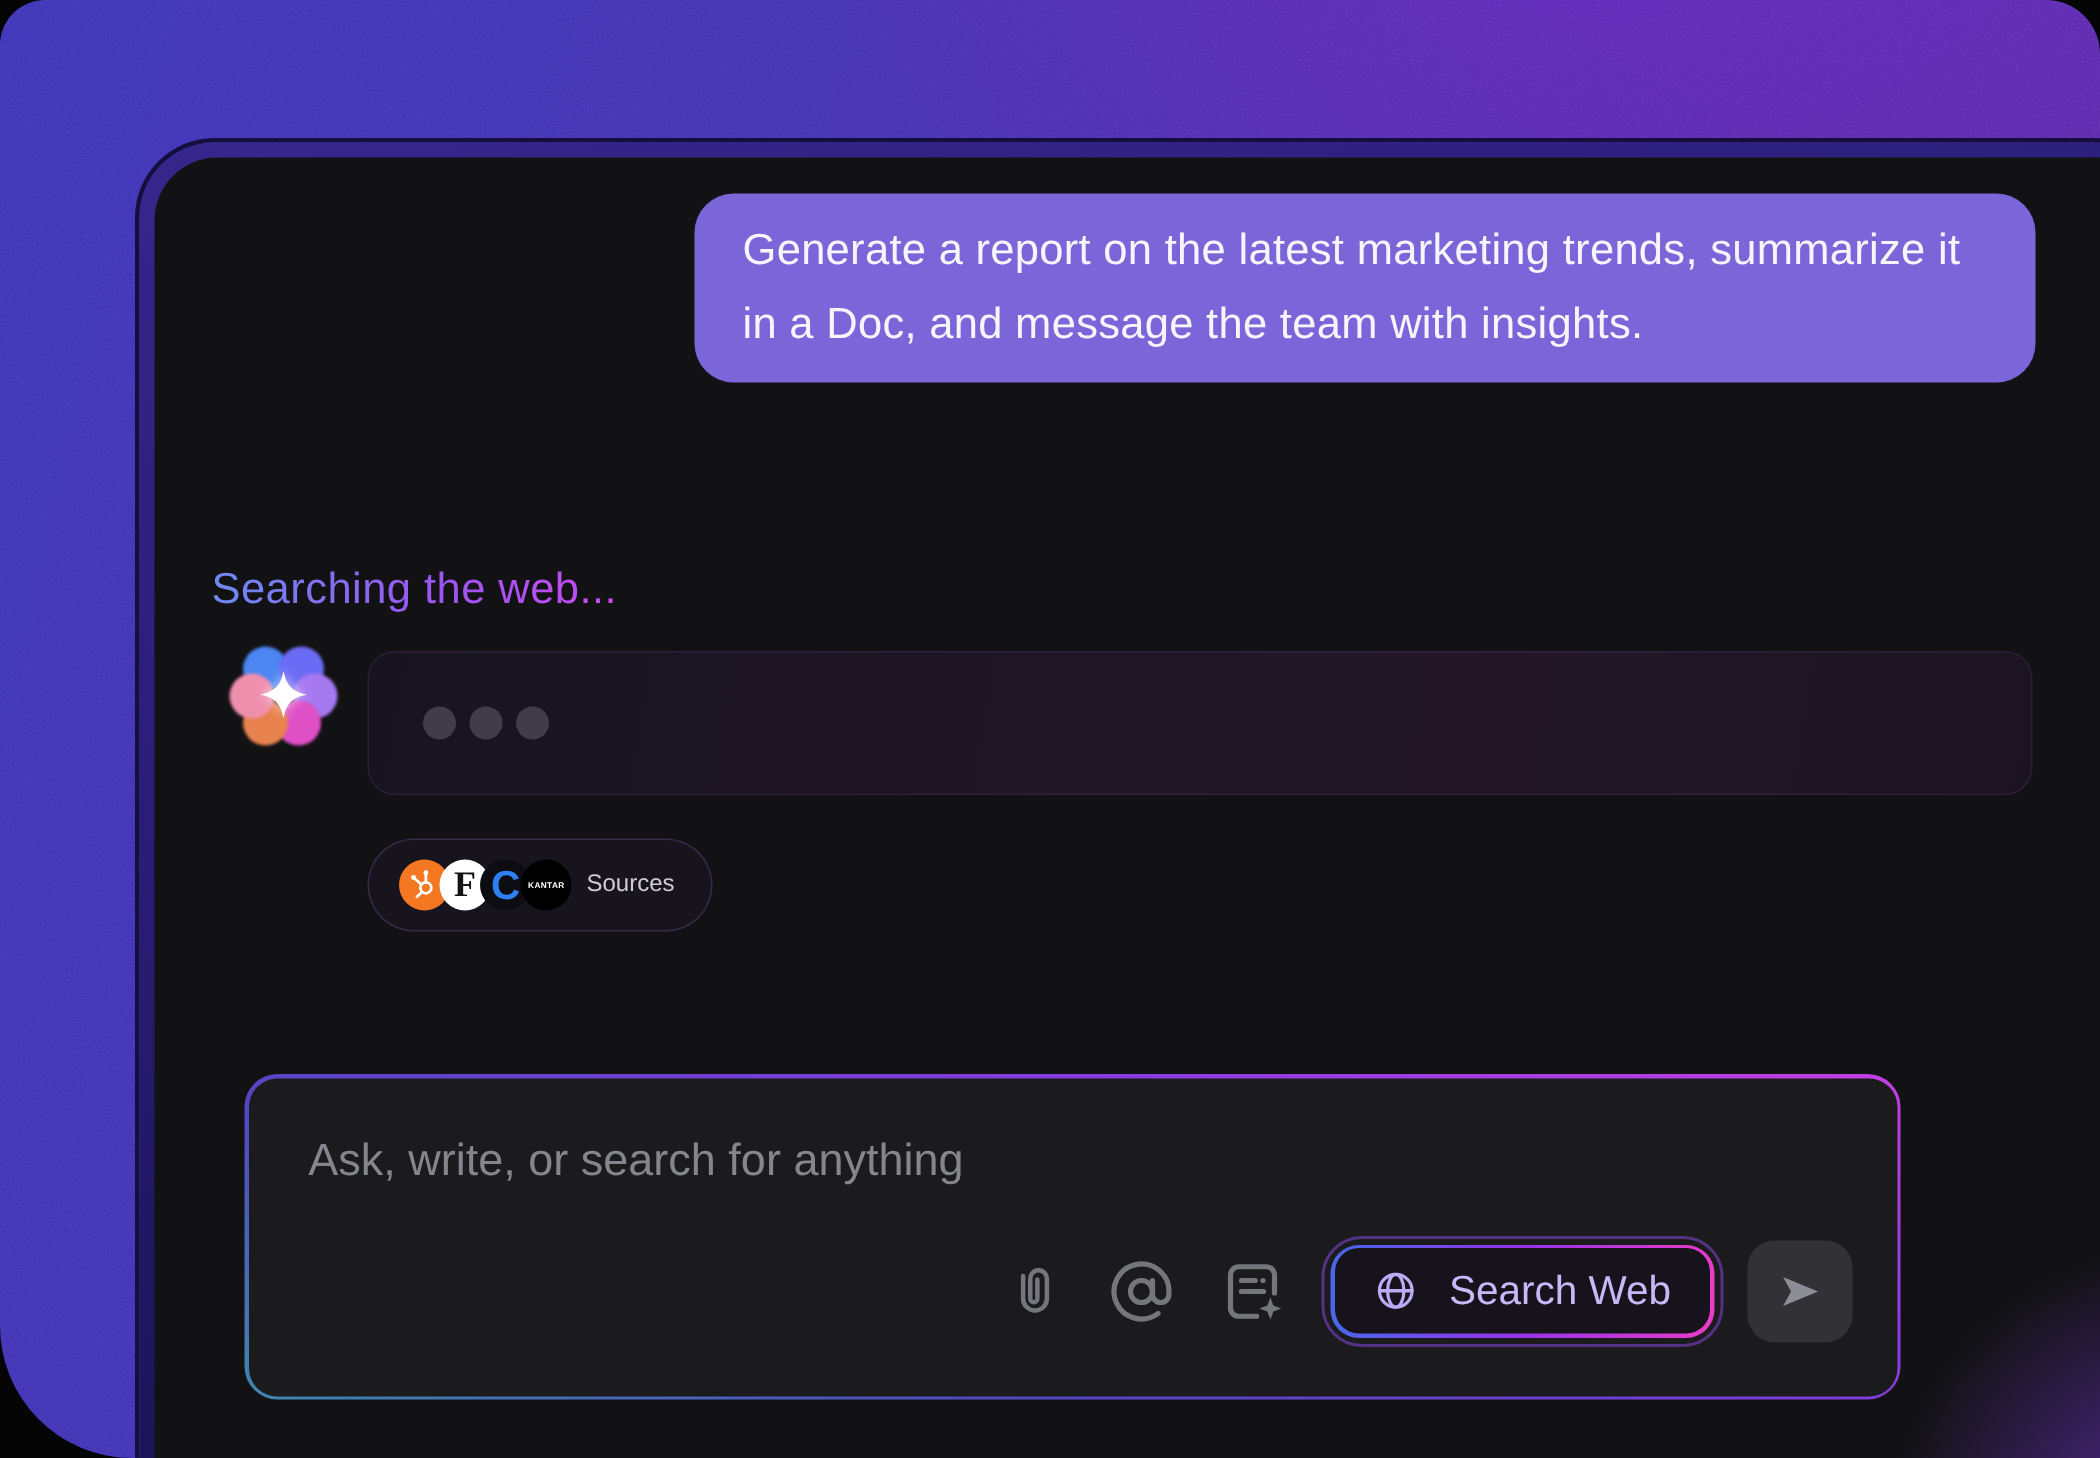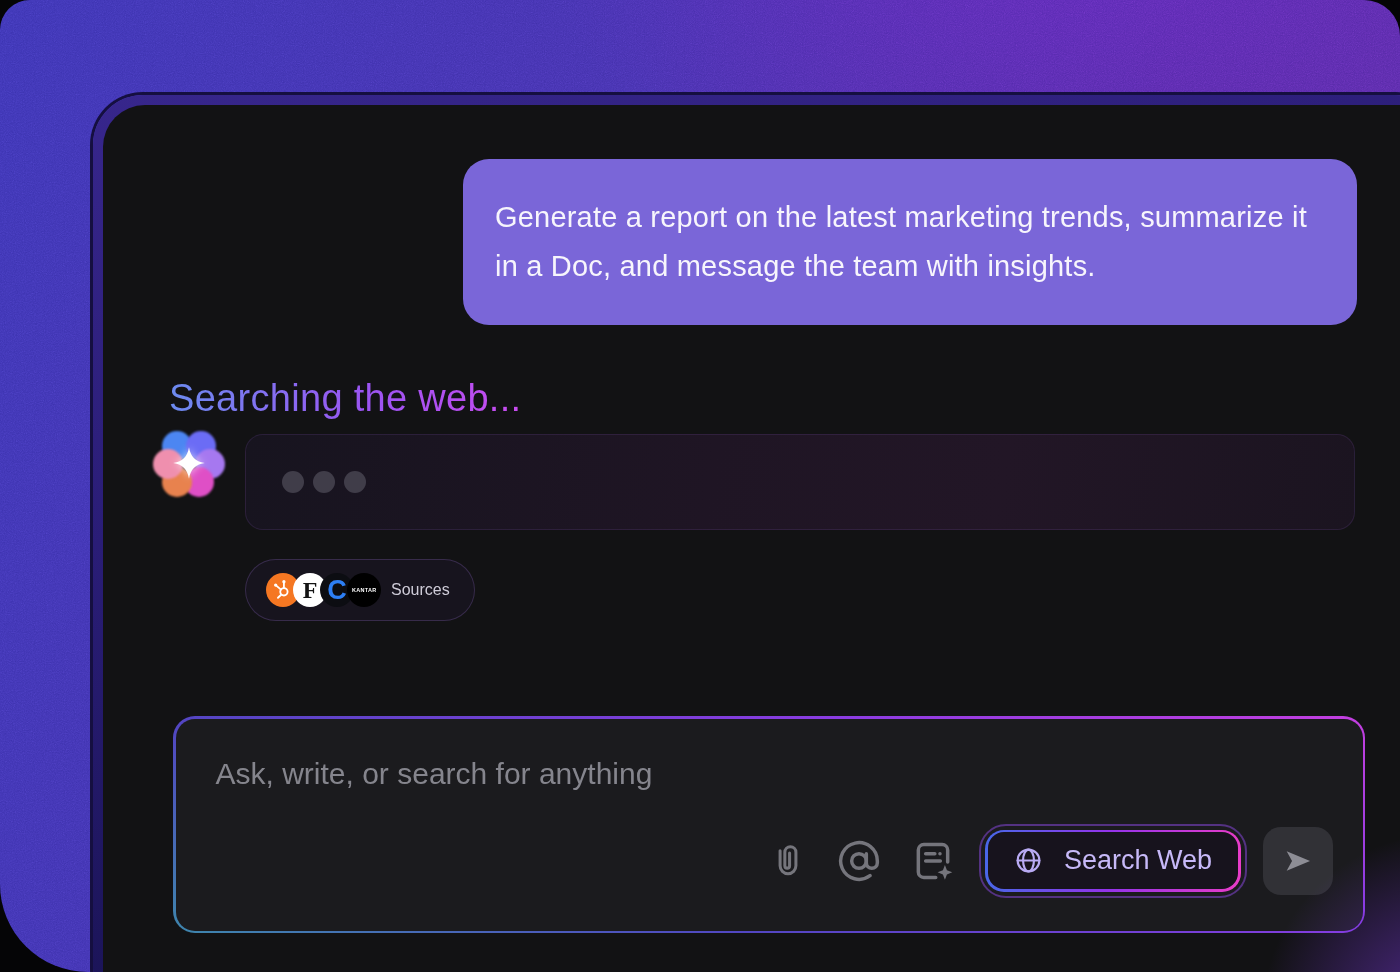--- a/index.html
+++ b/index.html
@@ -21,26 +21,26 @@
     background:linear-gradient(165deg, #37268c 0%, #2a1d77 35%, #1b1458 70%);
     box-shadow:0 0 0 3px #150f40; }
   .window { position:relative; width:100%; height:100%; border-radius:42px;
     background:#121214; overflow:hidden; }
 
   
   .corner-glow { position:absolute; right:0; bottom:0; width:230px; height:190px; pointer-events:none;
     background:radial-gradient(circle at 100% 100%, rgba(126,58,230,.6), rgba(126,58,230,0) 62%); }
 
   
-  .bubble { position:absolute; left:360px; top:54px; width:894px; border-radius:26px;
-    background:#7a66d8; padding:34px 32px; }
+  .bubble { position:absolute; left:360px; top:24px; width:894px; border-radius:26px;
+    background:#7a66d8; padding:14px 32px; }
   .bubble p { color:#f7f5fc; font-size:29px; line-height:49px; font-weight:400; letter-spacing:.2px; }
 
   
-  .status { position:absolute; left:66px; top:272px; font-size:38px; font-weight:500; letter-spacing:.3px;
+  .status { position:absolute; left:38px; top:272px; font-size:29px; font-weight:500; letter-spacing:.3px;
     background:linear-gradient(90deg, #6c8bf0 0%, #9a55f2 55%, #c94bf0 100%);
     -webkit-background-clip:text; background-clip:text; color:transparent; }
 
   
   .avatar { position:absolute; left:50px; top:322px; width:72px; height:72px; }
   .petal { position:absolute; width:30px; height:30px; border-radius:50%; filter:blur(1px); }
   .p1 { left:9px;  top:4px;  background:#4c86f2; }   
   .p2 { left:33px; top:4px;  background:#6b6cf5; }   
   .p3 { left:42px; top:22px; background:#a678f0; }   
   .p4 { left:31px; top:40px; background:#df4fc6; }   
@@ -60,23 +60,23 @@
   .favicon { width:34px; height:34px; border-radius:50%; display:flex; align-items:center; justify-content:center;
     margin-right:-7px; position:relative; flex:0 0 auto; }
   .fav-hubspot { background:#f57722; z-index:1; }
   .fav-forbes  { background:#ffffff; z-index:2; font-family:"Liberation Serif", serif; font-weight:700; font-size:24px; color:#141414; }
   .fav-c       { background:#0c0d12; z-index:3; font-weight:700; font-size:27px; color:#2d7ff5; }
   .fav-kantar  { background:#000000; z-index:4; }
   .fav-kantar span { color:#fff; font-size:10px; font-weight:700; letter-spacing:.5px; transform:scale(.55); white-space:nowrap; }
   .sources-label { margin-left:17px; color:#cfccd8; font-size:16px; }
 
   
-  .composer-border { position:absolute; left:60px; top:611px; width:1192px; height:217px;
+  .composer-border { position:absolute; left:60px; top:611px; width:1104px; height:217px;
     border-radius:22px; padding:2.5px;
-    background:linear-gradient(200deg, #c43fe0 0%, #8a3ce2 30%, #5246c2 68%, #3e86ad 100%);margin-left:10px; }
+    background:linear-gradient(200deg, #c43fe0 0%, #8a3ce2 30%, #5246c2 68%, #3e86ad 100%); }
   .composer { position:relative; width:100%; height:100%; border-radius:19px; background:#1b1b1e; }
   .composer textarea { position:absolute; left:0; top:0; width:100%; height:110px; background:transparent;
     border:none; outline:none; resize:none; padding:38px 40px; color:#e9e9ec; font-size:30px;
     font-family:"Liberation Sans", sans-serif; }
   .composer textarea::placeholder { color:#85858d; opacity:1; }
 
   .actions { position:absolute; right:30px; bottom:36px; display:flex; align-items:center; }
   .icon-btn { background:none; border:none; cursor:pointer; display:flex; align-items:center; justify-content:center;
     margin-right:30px; padding:0; }
   .icon-btn svg { display:block; }

